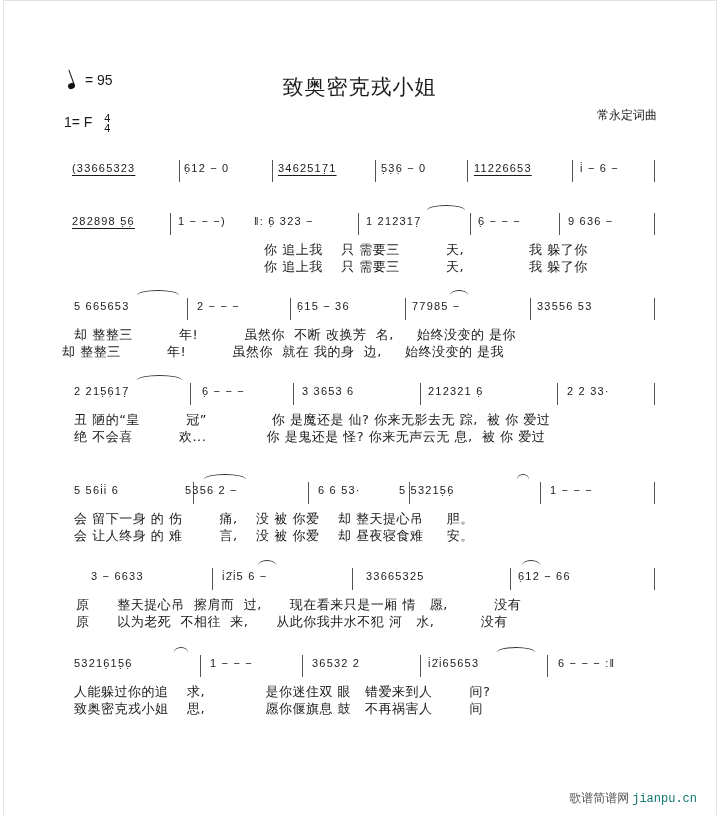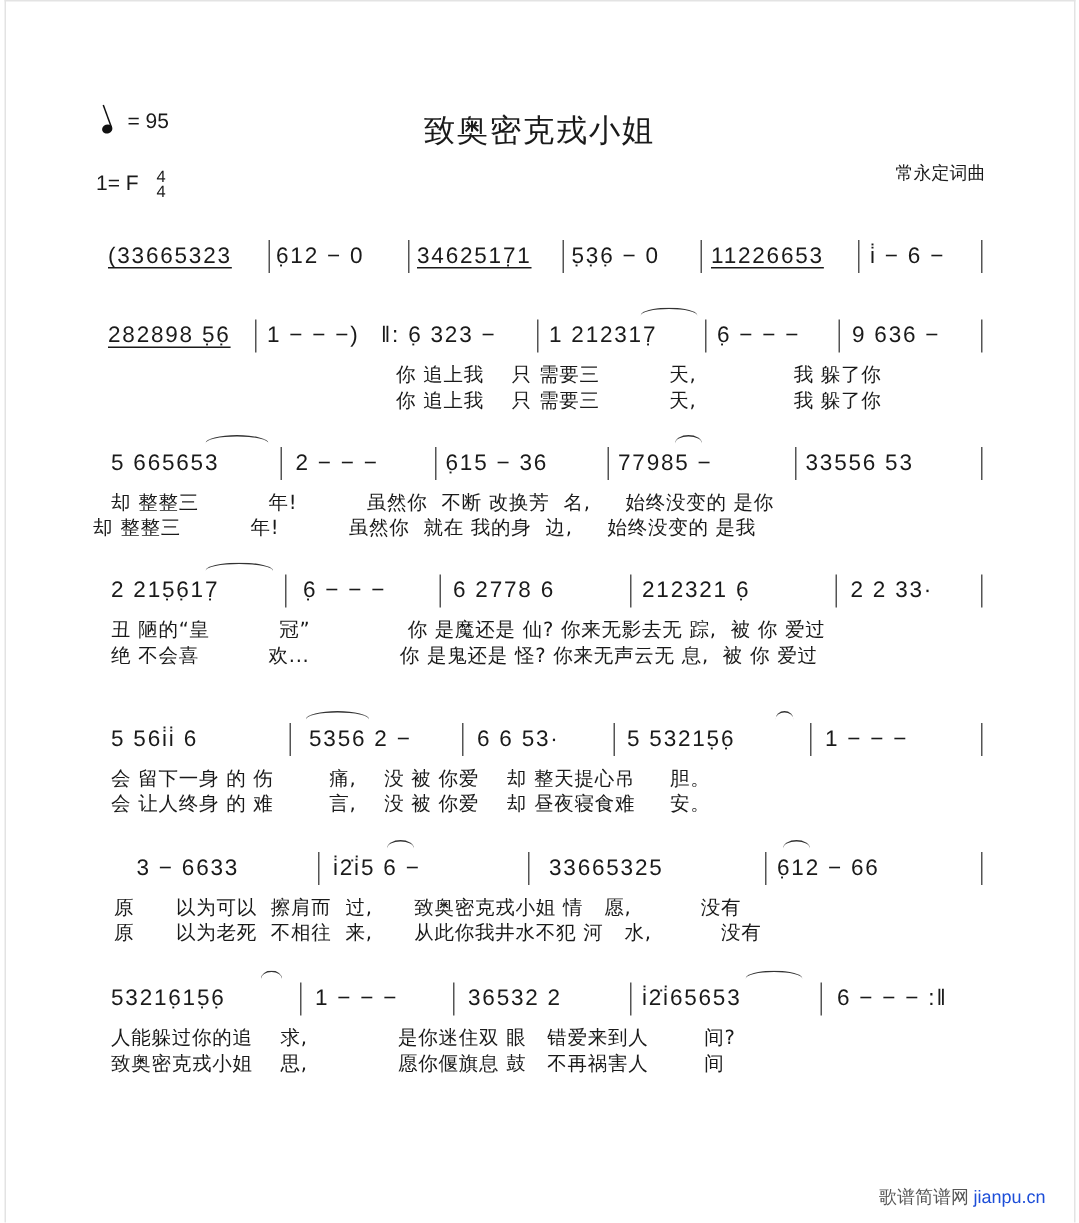--- a/index.html
+++ b/index.html
@@ -15,25 +15,25 @@
   .timesig { display: inline-block; vertical-align: middle; text-align: center; font-size: 11px; line-height: 10px; margin-left: 8px; }
   .timesig span { display: block; }
   .title { position: absolute; left: 0; width: 719px; top: 73px; text-align: center; font-size: 21px; letter-spacing: 1px; }
   .composer { position: absolute; right: 62px; top: 107px; font-size: 12px; }
 
   .line { position: absolute; left: 62px; width: 600px; }
   .bar { position: absolute; top: 0; width: 1px; height: 22px; background: #555; }
   .lyric { position: absolute; left: 0; font-size: 13px; white-space: pre; letter-spacing: 0.5px; }
   .lyric1 { top: 28px; }
   .lyric2 { top: 45px; }
-  .measure { position: absolute; top: 2px; font-family: "Liberation Sans", sans-serif; font-size: 15px; white-space: pre; letter-spacing: 1.2px; text-align: right; }
+  .measure { position: absolute; top: 2px; font-family: "Liberation Sans", sans-serif; font-size: 11px; white-space: pre; letter-spacing: 1.2px; text-align: right; }
   .measure .u { text-decoration: underline; text-decoration-thickness: 1px; text-underline-offset: 3px; }
   .slur { position: absolute; top: -8px; height: 10px; border-top: 1px solid #333; border-radius: 50% 50% 0 0; }
   .watermark { position: absolute; right: 22px; bottom: 8px; font-size: 12px; color: #555; }
-  .watermark .site { color: #1d4ed8; font-family: Liberation Sans, sans-serif; margin-left: 3px; }
+  .watermark .site { color: #0f766e; font-family: Liberation Mono, monospace; margin-left: 3px; }
 </style>
 </head>
 <body>
 
 <div class="page-frame"></div>
 
 <div class="tempo">
   <span class="note-glyph"></span><span>= 95</span>
 </div>
 <div class="key">
@@ -94,59 +94,59 @@
   <div class="lyric lyric1" style="left:12px">却 整整三          年!          虽然你  不断 改换芳  名,     始终没变的 是你</div>
   <div class="lyric lyric2" style="left:0">却 整整三          年!          虽然你  就在 我的身  边,     始终没变的 是我</div>
 </div>
 
 <div class="line" style="top:383px;">
   <span class="measure" style="left:12px">2 215̣6̣17̣</span>
   <div class="slur" style="left:75px; width:45px"></div>
   <div class="bar" style="left:128px"></div>
   <span class="measure" style="left:140px">6̣ − − −</span>
   <div class="bar" style="left:231px"></div>
-  <span class="measure" style="left:240px">6 2778 6</span>
+  <span class="measure" style="left:240px">3 3653 6</span>
   <div class="bar" style="left:358px"></div>
   <span class="measure" style="left:366px">212321 6̣</span>
   <div class="bar" style="left:495px"></div>
   <span class="measure" style="left:505px">2 2 33·</span>
   <div class="bar" style="left:592px"></div>
   <div class="lyric lyric1" style="left:12px">丑 陋的“皇          冠”              你 是魔还是 仙? 你来无影去无 踪,  被 你 爱过</div>
   <div class="lyric lyric2" style="left:12px">绝 不会喜          欢...             你 是鬼还是 怪? 你来无声云无 息,  被 你 爱过</div>
 </div>
 
 <div class="line" style="top:482px;">
   <span class="measure" style="left:12px">5 56i̇i̇ 6</span>
   <div class="bar" style="left:131px"></div>
-  <span class="measure" style="left:144px">5356 2 −</span>
+  <span class="measure" style="left:123px">5356 2 −</span>
   <div class="slur" style="left:142px; width:42px"></div>
   <div class="bar" style="left:246px"></div>
   <span class="measure" style="left:256px">6 6 53·</span>
   <div class="bar" style="left:347px"></div>
-  <span class="measure" style="left:356px">5 53215̣6̣</span>
+  <span class="measure" style="left:337px">5 53215̣6̣</span>
   <div class="slur" style="left:455px; width:12px"></div>
   <div class="bar" style="left:478px"></div>
   <span class="measure" style="left:488px">1 − − −</span>
   <div class="bar" style="left:592px"></div>
   <div class="lyric lyric1" style="left:12px">会 留下一身 的 伤        痛,    没 被 你爱    却 整天提心吊     胆。</div>
   <div class="lyric lyric2" style="left:12px">会 让人终身 的 难        言,    没 被 你爱    却 昼夜寝食难     安。</div>
 </div>
 
 <div class="line" style="top:568px;">
   <span class="measure" style="left:29px">3 − 6633</span>
   <div class="bar" style="left:150px"></div>
   <span class="measure" style="left:160px">i̇2̇i̇5 6 −</span>
   <div class="slur" style="left:196px; width:18px"></div>
   <div class="bar" style="left:290px"></div>
   <span class="measure" style="left:304px">33665325</span>
   <div class="bar" style="left:448px"></div>
   <span class="measure" style="left:456px">6̣12 − 66</span>
   <div class="slur" style="left:460px; width:18px"></div>
   <div class="bar" style="left:592px"></div>
-  <div class="lyric lyric1" style="left:14px">原      以为可以  擦肩而  过,      致奥密克戎小姐 情   愿,          没有</div>
+  <div class="lyric lyric1" style="left:14px">原      整天提心吊  擦肩而  过,      现在看来只是一厢 情   愿,          没有</div>
   <div class="lyric lyric2" style="left:14px">原      以为老死  不相往  来,      从此你我井水不犯 河   水,          没有</div>
 </div>
 
 <div class="line" style="top:655px;">
   <span class="measure" style="left:12px">53216̣15̣6̣</span>
   <div class="slur" style="left:112px; width:14px"></div>
   <div class="bar" style="left:138px"></div>
   <span class="measure" style="left:148px">1 − − −</span>
   <div class="bar" style="left:240px"></div>
   <span class="measure" style="left:250px">36532 2</span>

